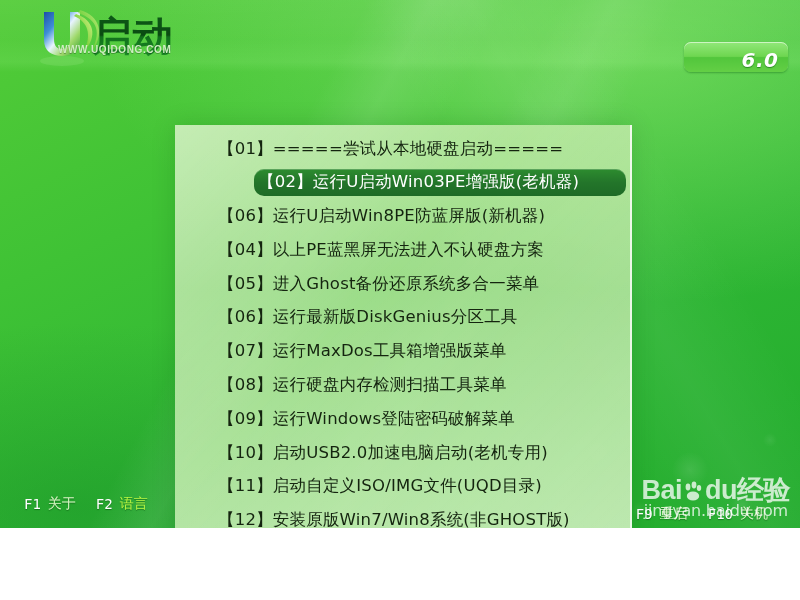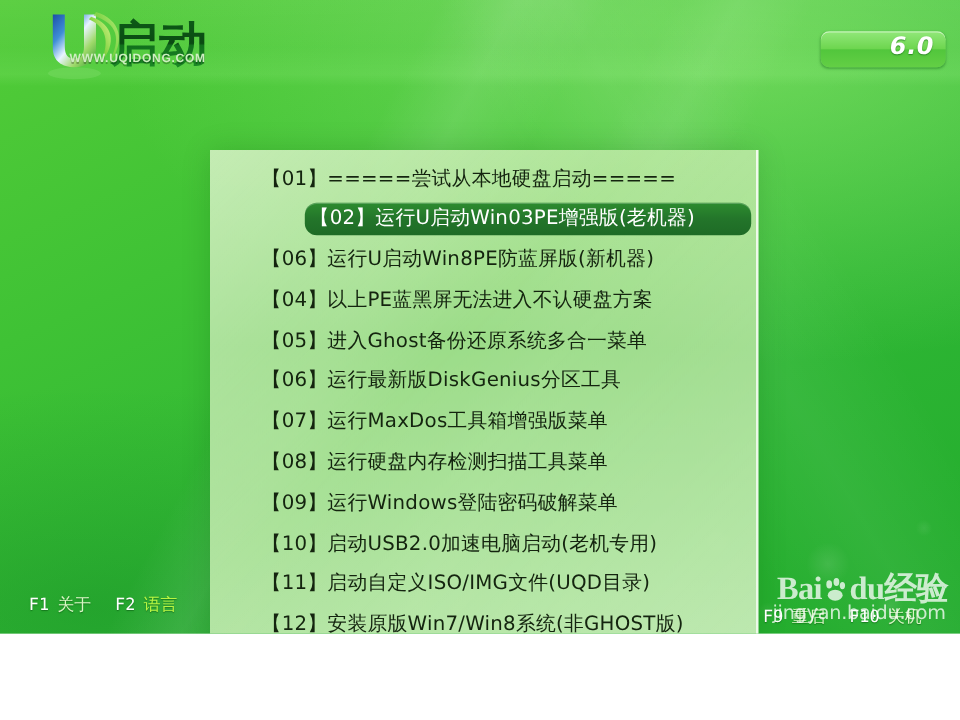--- a/index.html
+++ b/index.html
@@ -80,27 +80,27 @@
     font-style: italic;
     color: #ffffff;
     letter-spacing: 1.5px;
     text-shadow: 0 1px 2px rgba(0,90,20,0.55);
     white-space: nowrap;
     font-family: "DejaVu Sans", sans-serif;
   }
 
   #version-badge {
     position: absolute;
-    right: 12px; top: 26px;
+    right: 12px; top: 42px;
     width: 56px; height: 30px;
     border-radius: 7px;
     background: linear-gradient(180deg, #92e87a 0%, #6ed650 48%, #52c63c 52%, #63cf45 100%);
     box-shadow: inset 0 1px 0 rgba(255,255,255,0.55), 0 1px 2px rgba(0,80,10,0.35);
     display: flex;
-    align-items: flex-start;
+    align-items: flex-end;
     justify-content: center;
     padding-left: 48px;
   }
   #version-badge span {
     font-size: 20px;
     font-weight: bold;
     font-style: italic;
     color: #ffffff;
     text-shadow: 0 1px 1px rgba(20,110,20,0.7);
     letter-spacing: 0.5px;
@@ -191,21 +191,21 @@
     pointer-events: none;
   }
   #wm-top {
     position: absolute;
     right: 0; top: 0;
     font-size: 27px;
     font-weight: bold;
     color: rgba(255,255,255,0.92);
     letter-spacing: -0.5px;
     white-space: nowrap;
-    font-family: Liberation Serif, serif;
+    font-family: Liberation Sans, sans-serif;
   }
   #wm-top .paw {
     display: inline-block;
     position: relative;
     width: 21px; height: 21px;
     vertical-align: -3px;
     margin: 0 1px;
   }
   #wm-bottom {
     position: absolute;

